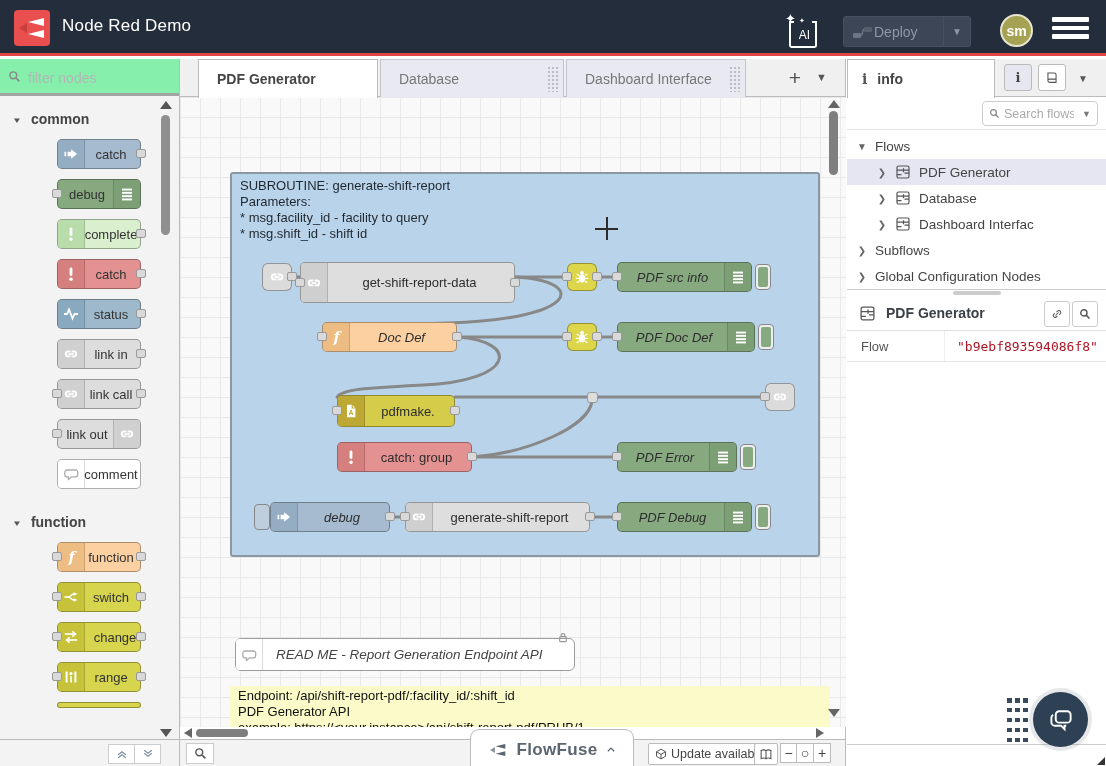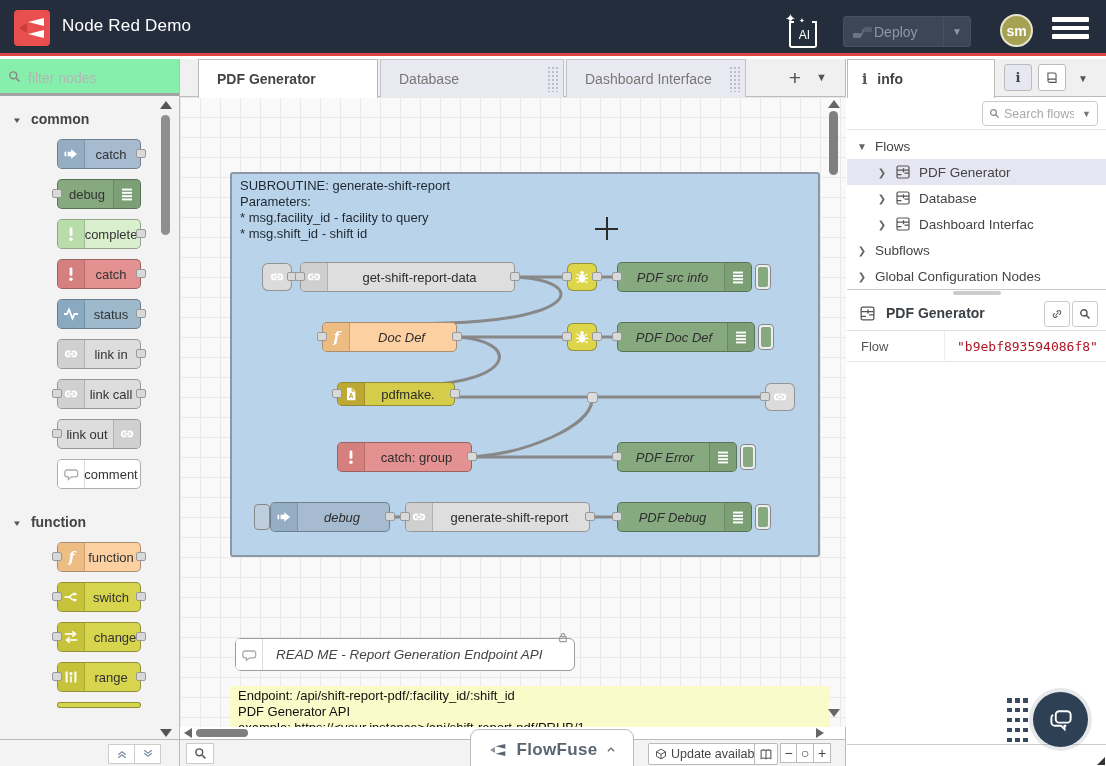--- a/index.html
+++ b/index.html
@@ -430,21 +430,21 @@
             <svg width="16" height="16" viewBox="0 0 16 16">
               <g fill="#fff">
                 <path d="M5.2 4.6h2.2v1.9H5.2a1.45 1.45 0 000 2.9h2.2v1.9H5.2a3.35 3.35 0 010-6.7z"></path>
                 <path d="M10.8 4.6a3.35 3.35 0 010 6.7H8.6V9.4h2.2a1.45 1.45 0 000-2.9H8.6V4.6z"></path>
                 <rect x="5.4" y="7.2" width="5.2" height="1.6"></rect>
               </g>
             </svg>
           </span>
           <div class="port out"></div>
         </div>
-        <div class="node" style="left: 120px; top: 165px; width: 215px; height: 30px; background: rgb(222, 222, 222);">
+        <div class="node" style="left: 120px; top: 165px; width: 215px; height: 41px; background: rgb(222, 222, 222);">
           <div class="icon-region left" style="background: rgb(207, 207, 207);">
             <span style="display: flex;">
               <svg width="16" height="16" viewBox="0 0 16 16">
                 <g fill="#fff">
                   <path d="M5.2 4.6h2.2v1.9H5.2a1.45 1.45 0 000 2.9h2.2v1.9H5.2a3.35 3.35 0 010-6.7z"></path>
                   <path d="M10.8 4.6a3.35 3.35 0 010 6.7H8.6V9.4h2.2a1.45 1.45 0 000-2.9H8.6V4.6z"></path>
                   <rect x="5.4" y="7.2" width="5.2" height="1.6"></rect>
                 </g>
               </svg>
             </span>
@@ -526,21 +526,21 @@
                 </g>
               </svg>
             </span>
           </div>
           <span class="nlbl pad-r" style="font-style: italic;">PDF Doc Def</span>
           <div class="port in"></div>
           <div class="toggle-btn">
             <i></i>
           </div>
         </div>
-        <div class="node" style="left: 157px; top: 285px; width: 118px; height: 24px; background: rgb(213, 205, 74);">
+        <div class="node" style="left: 157px; top: 298px; width: 118px; height: 32px; background: rgb(213, 205, 74);">
           <div class="icon-region left" style="background: rgb(189, 168, 51);">
             <span style="display: flex;">
               <svg width="16" height="16" viewBox="0 0 16 16">
                 <path d="M4 1.8h5.2L12.4 5v9.2H4z" fill="#fff"></path>
                 <path d="M9.2 1.8V5h3.2" fill="none" stroke="#bda833" stroke-width="1.1"></path>
                 <text x="8.2" y="12.3" font-size="6.5" font-weight="bold" fill="#bda833" text-anchor="middle" font-family="Liberation Sans,sans-serif">A</text>
               </svg>
             </span>
           </div>
           <span class="nlbl pad-l">pdfmake.</span>

